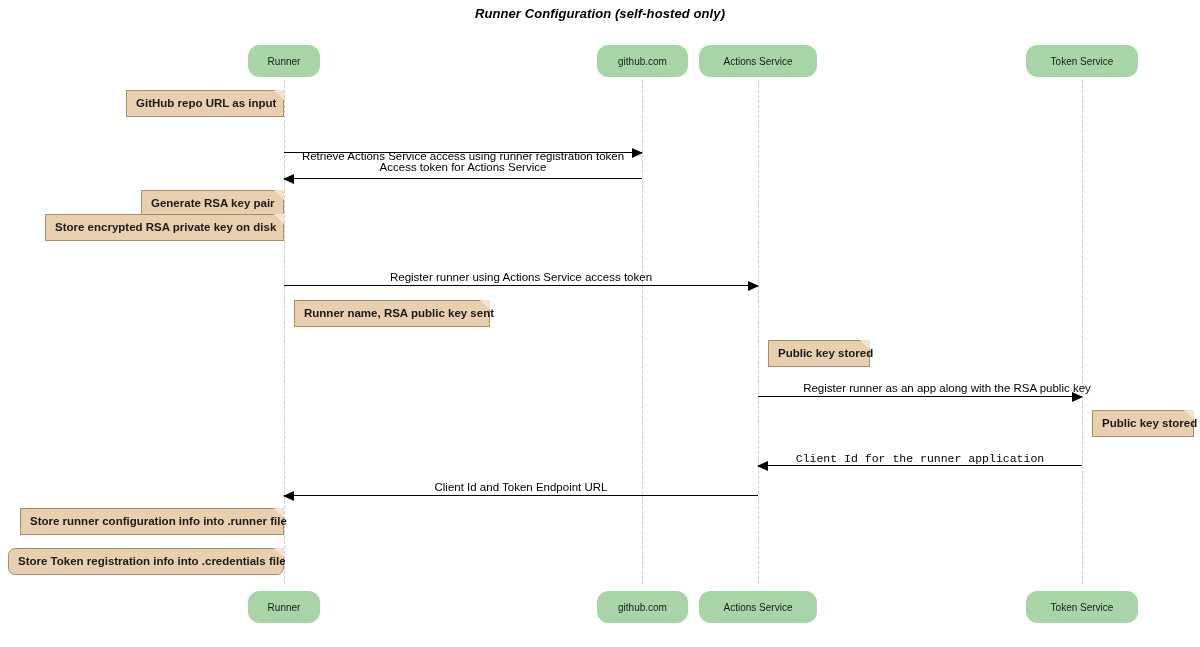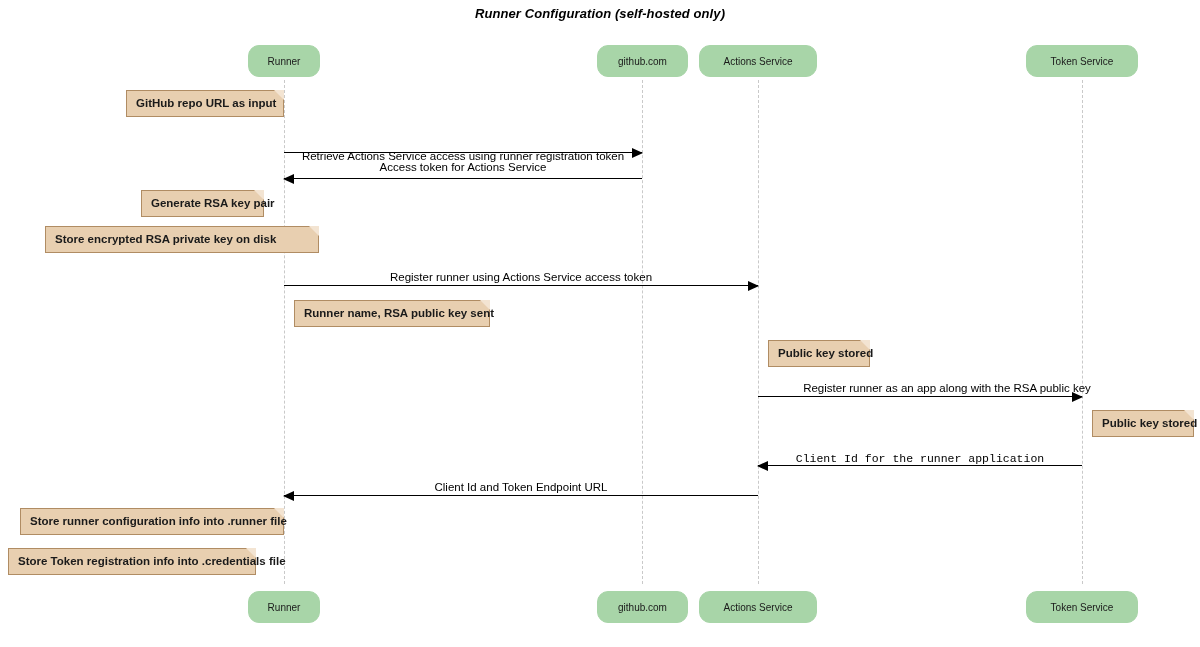--- a/index.html
+++ b/index.html
@@ -134,26 +134,26 @@
   <div class="msg right" style="left:284px; top:152px; width:358px;">
     <span class="head"></span>
   </div>
   <div class="msglabel" style="left:284px; top:135px; width:358px;margin-top:16px;">Retrieve Actions Service access using runner registration token</div>
 
   <div class="msg left" style="left:284px; top:178px; width:358px;">
     <span class="head"></span>
   </div>
   <div class="msglabel" style="left:284px; top:162px; width:358px;">Access token for Actions Service</div>
 
-  <div class="note" style="left:141px; top:190px; width:123px;">
+  <div class="note" style="left:141px; top:190px; width:143px;">
     <span>Generate RSA key pair</span>
     <span class="fold"></span>
   </div>
 
-  <div class="note" style="left:45px; top:226px; width:274px;">
+  <div class="note" style="left:45px; top:214px; width:239px;">
     <span>Store encrypted RSA private key on disk</span>
     <span class="fold"></span>
   </div>
 
   <div class="msg right" style="left:284px; top:285px; width:474px;">
     <span class="head"></span>
   </div>
   <div class="msglabel" style="left:284px; top:272px; width:474px;">Register runner using Actions Service access token</div>
 
   <div class="note" style="left:294px; top:300px; width:196px;">
@@ -184,18 +184,18 @@
   <div class="msg left" style="left:284px; top:495px; width:474px;">
     <span class="head"></span>
   </div>
   <div class="msglabel" style="left:284px; top:482px; width:474px;">Client Id and Token Endpoint URL</div>
 
   <div class="note" style="left:20px; top:508px; width:264px;">
     <span>Store runner configuration info into .runner file</span>
     <span class="fold"></span>
   </div>
 
-  <div class="note" style="left:8px; top:548px; width:248px;">
+  <div class="note" style="left:8px; top:548px; width:276px;border-radius:7px;">
     <span>Store Token registration info into .credentials file</span>
     <span class="fold"></span>
   </div>
 
 </div>
 
 </body></html>

